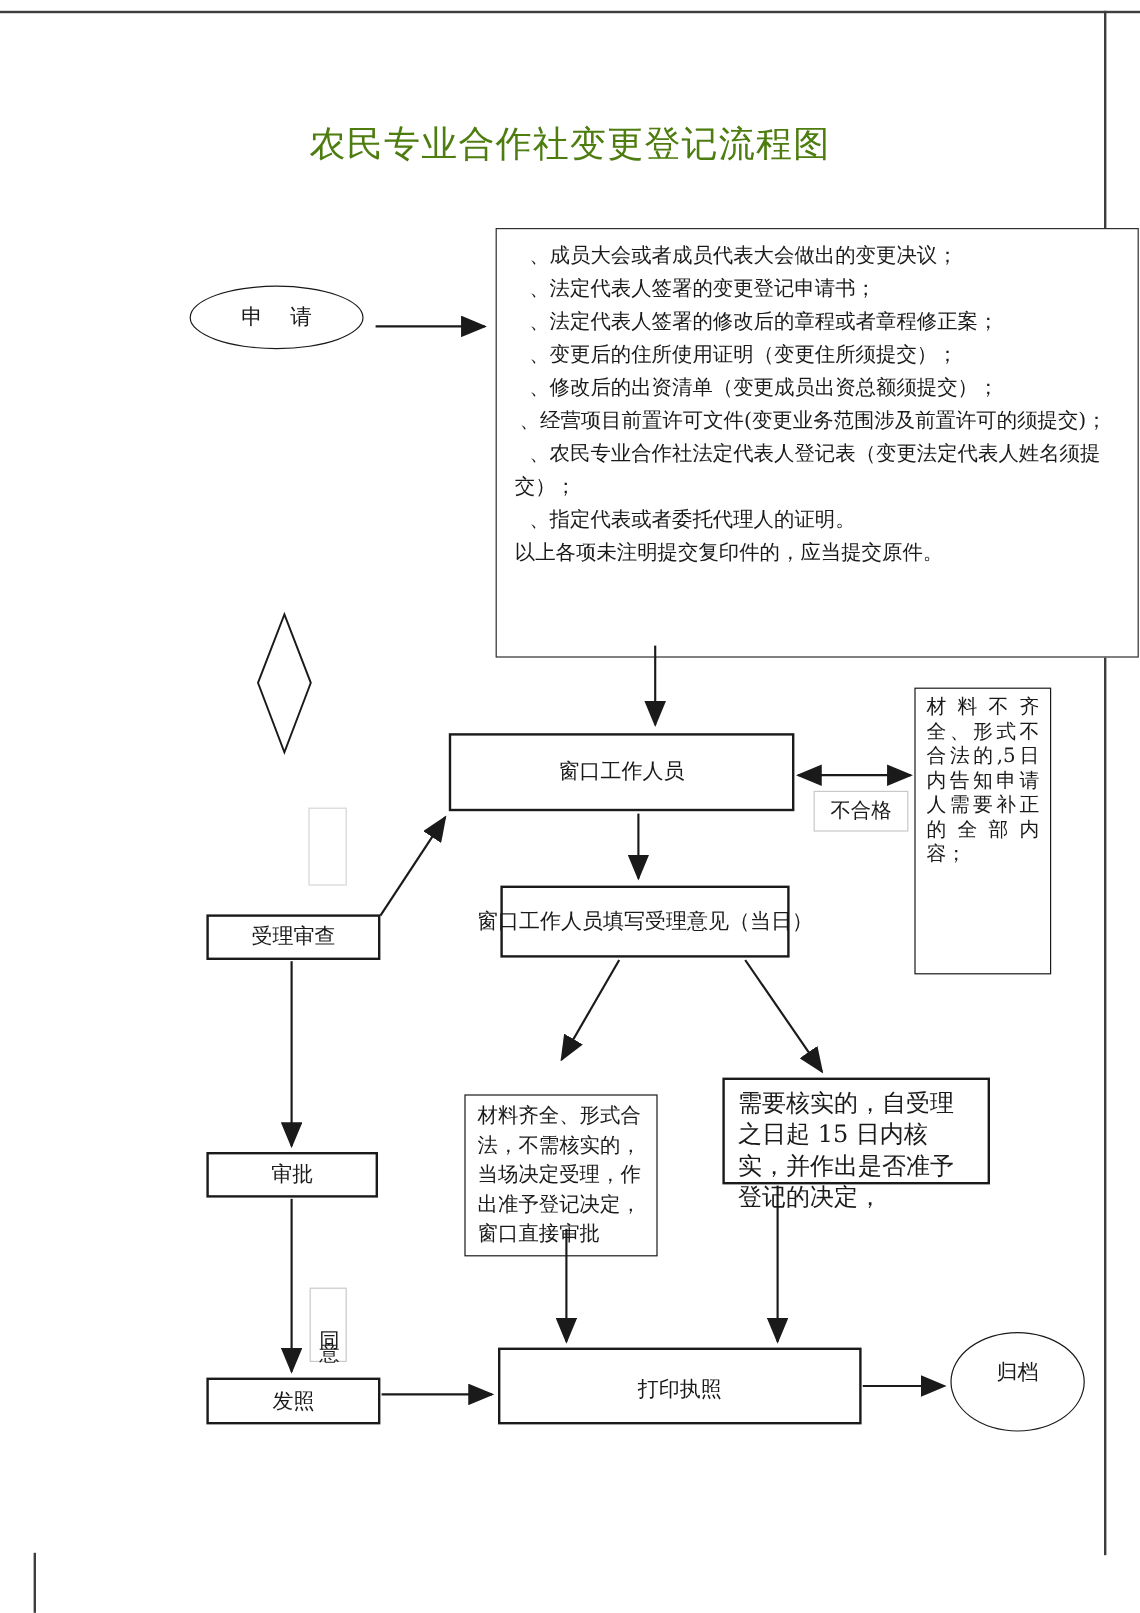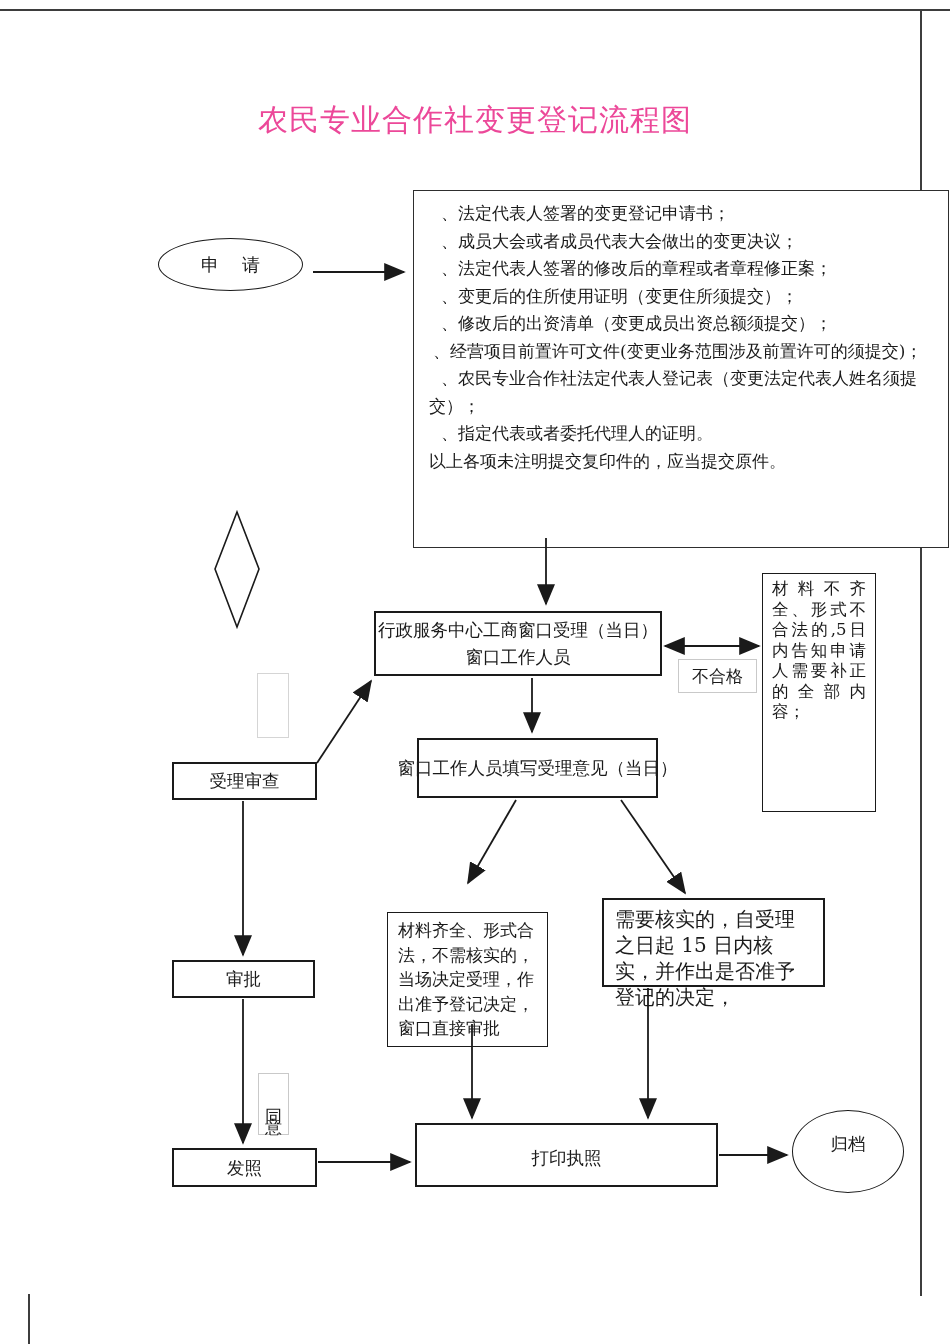--- a/index.html
+++ b/index.html
@@ -4,21 +4,21 @@
 <style>
   html,body{margin:0;padding:0;}
   body{
     width:950px;height:1344px;position:relative;background:#ffffff;
     font-family:"DejaVu Serif","Liberation Serif",serif;color:#1a1a1a;
     overflow:hidden;
   }
   .abs{position:absolute;box-sizing:border-box;}
   .title{
     left:0;top:100px;width:950px;text-align:center;
-    font-size:30px;letter-spacing:1px;color:#ec4899;
+    font-size:30px;letter-spacing:1px;color:#4d7c0f;
   }
   .node{
     position:absolute;box-sizing:border-box;background:#fff;
     border:2px solid #1a1a1a;display:flex;align-items:center;justify-content:center;
     font-size:17.5px;line-height:26px;text-align:center;
   }
   .thin{border-width:1.5px;}
   .light{border:1px solid #c9c9c9;}
   .ellipse{border-radius:50%;border-width:1.5px;}
   .pre{white-space:pre;}
@@ -60,35 +60,34 @@
 <div class="pageline" style="left:920px;top:9px;width:1.5px;height:1287px;"></div>
 <div class="pageline" style="left:28px;top:1294px;width:1.5px;height:50px;"></div>
 
 <div class="abs title">农民专业合作社变更登记流程图</div>
 
 <div class="node ellipse" style="left:158px;top:238px;width:145px;height:53px;font-size:18px;justify-content:center;">
   <span class="pre">申    请</span>
 </div>
 
 <div class="mat-body">
+  <div class="m-line">、成员大会或者成员代表大会做出的变更决议；</div>
   <div class="m-line">、法定代表人签署的变更登记申请书；</div>
-  <div class="m-line">、成员大会或者成员代表大会做出的变更决议；</div>
   <div class="m-line">、法定代表人签署的修改后的章程或者章程修正案；</div>
   <div class="m-line">、变更后的住所使用证明（变更住所须提交）；</div>
   <div class="m-line">、修改后的出资清单（变更成员出资总额须提交）；</div>
   <div class="m-line small">、经营项目前置许可文件(变更业务范围涉及前置许可的须提交)；</div>
   <div class="m-line">、农民专业合作社法定代表人登记表（变更法定代表人姓名须提交）；</div>
   <div class="m-line">、指定代表或者委托代理人的证明。</div>
   <div class="m-line flush">以上各项未注明提交复印件的，应当提交原件。</div>
 </div>
 
 <div class="abs vtext" style="left:227px;top:542px;height:70px;">合格</div>
 
 <div class="node" style="left:374px;top:611px;width:288px;height:65px;flex-direction:column;line-height:27px;">
-  <span class="nowrap">行政服务中心工商窗口受理（当日）</span>
   <span class="nowrap">窗口工作人员</span>
 </div>
 
 <div class="node light" style="left:678px;top:659px;width:79px;height:34px;font-size:17px;">
   <span>不合格</span>
 </div>
 
 <div class="node thin blocktext supp">材料不齐全、形式不合法的,5日内告知申请人需要补正的全部内容；</div>
 
 <div class="node light" style="left:257px;top:673px;width:32px;height:65px;border-color:#d5d5d5;"></div>

